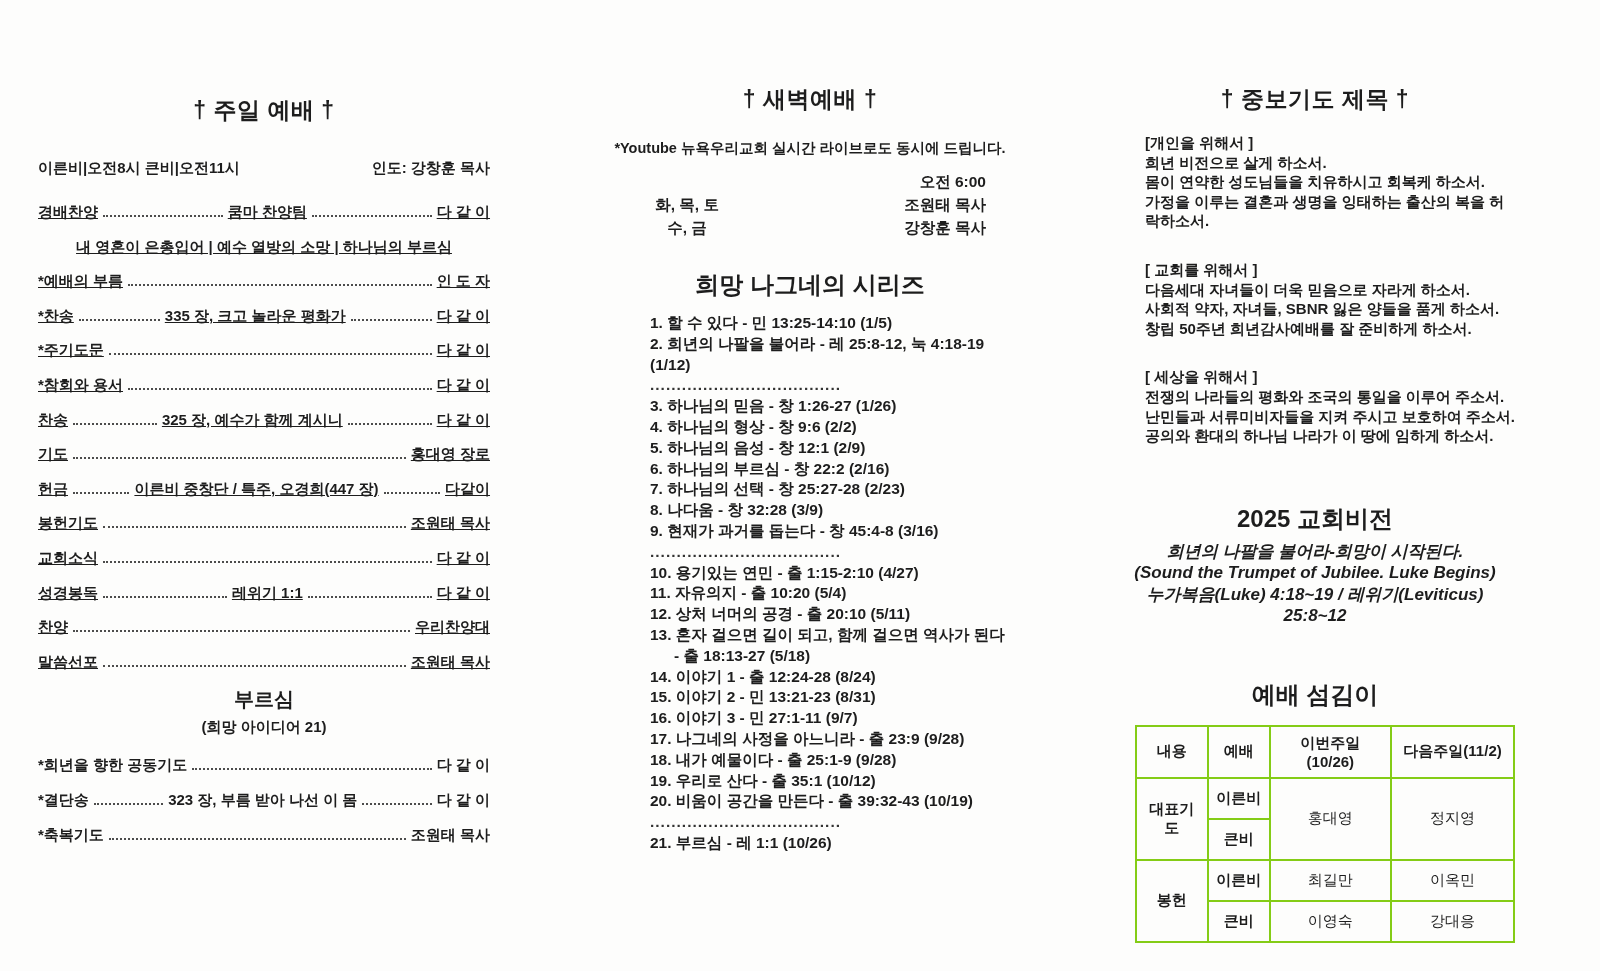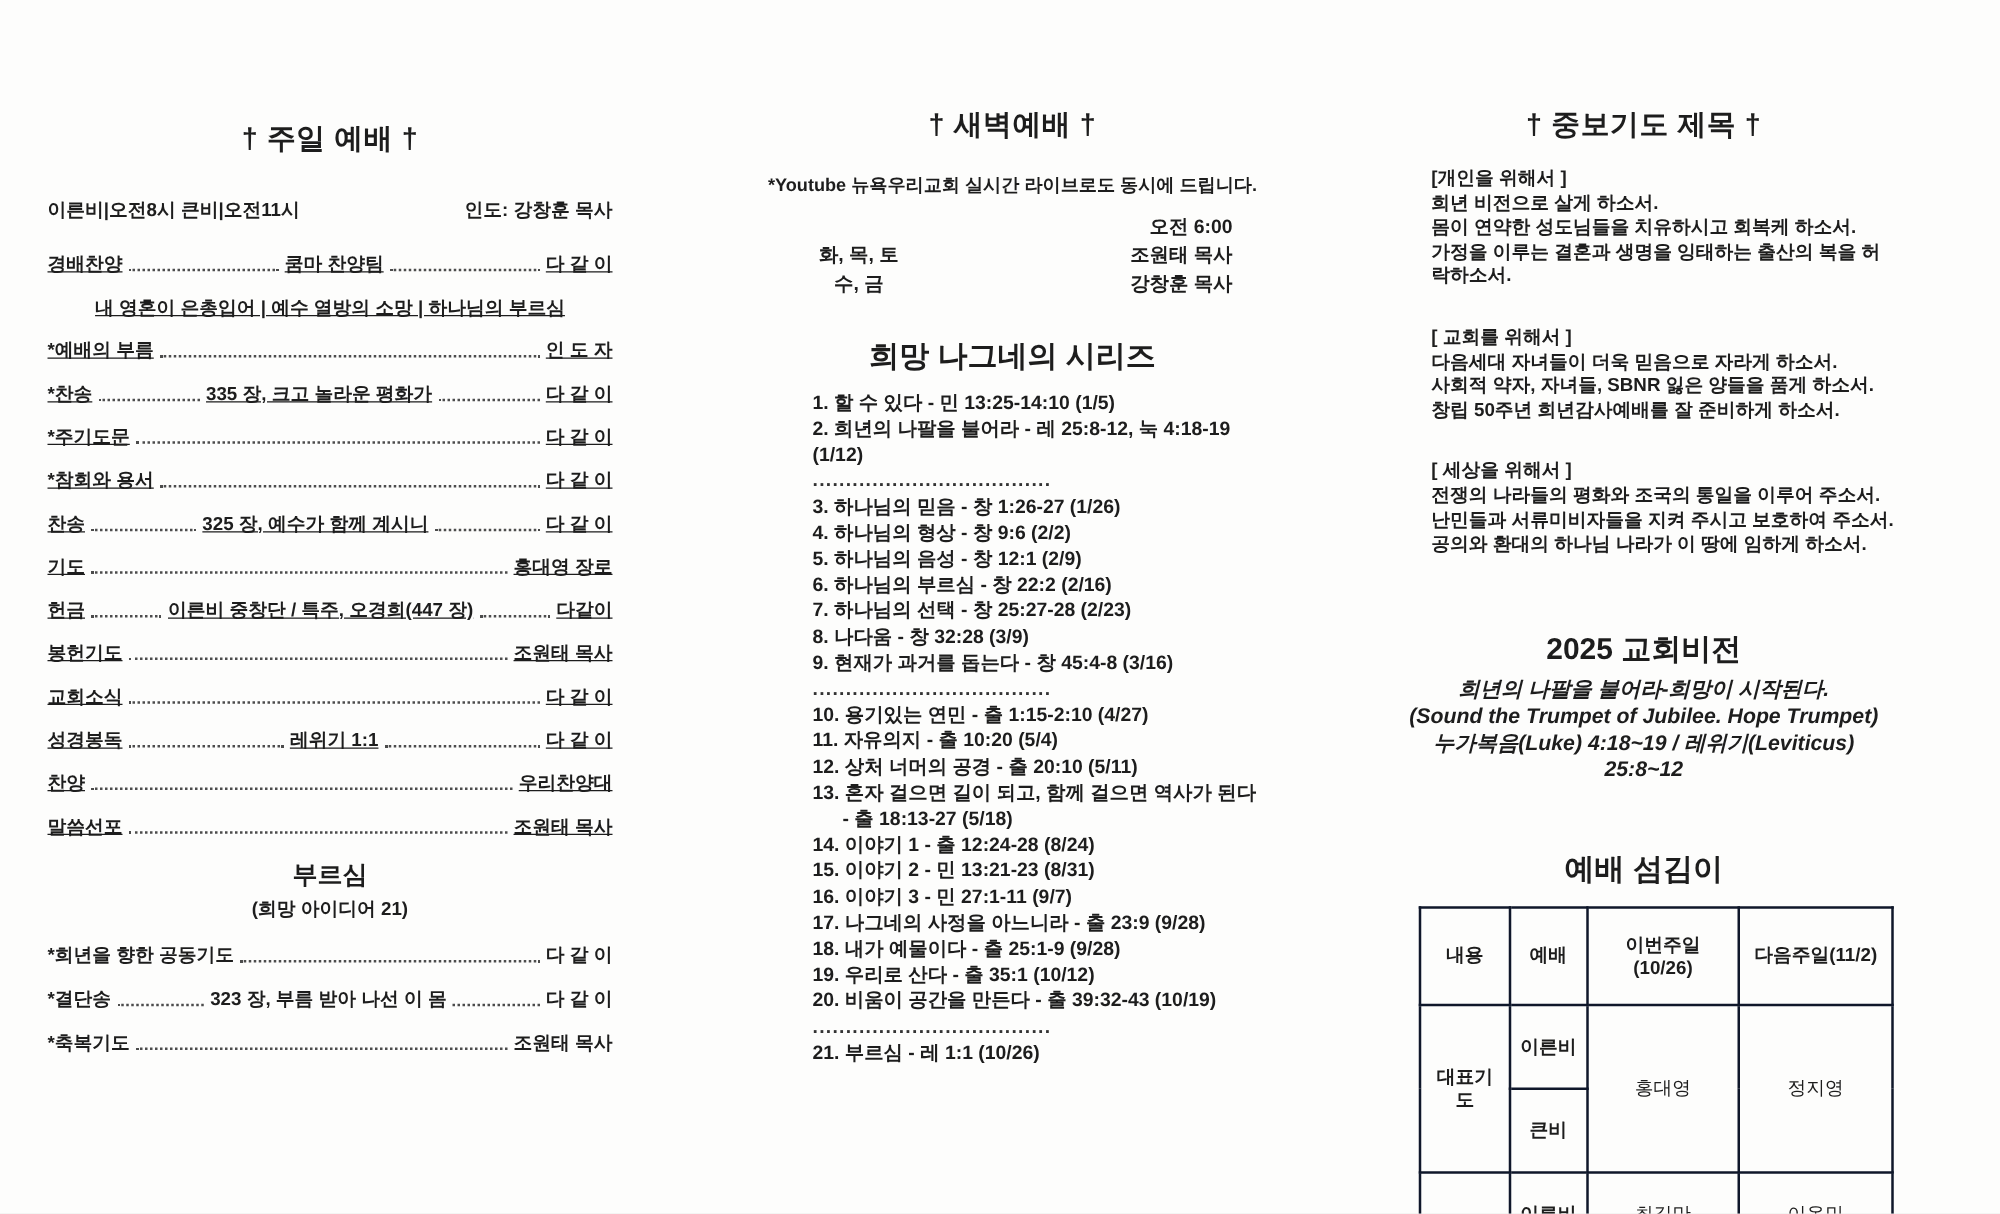--- a/index.html
+++ b/index.html
@@ -45,22 +45,22 @@
   .pg-1 { margin-top:18px; }
   .pg-2 { margin-top:29px; }
   .pg-3 { margin-top:29px; }
   .pg-head { margin-bottom:0; }
   .vision { margin-top:57px; text-align:center; }
   .vision-title { margin:0 0 6px; font-size:24px; font-weight:700; }
   .vision-line { font-size:17px; font-weight:600; line-height:21.5px;font-style:italic; }
   .servers-title { margin:52px 0 0; font-size:24px; font-weight:700; text-align:center; }
   table.servers { border-collapse:collapse; margin:14px 0 0 20px; }
   table.servers td {
-    border:2px solid #0f172a; text-align:center; vertical-align:middle;
-    font-size:15px; padding:17px 6px;
+    border:2px solid #84cc16; text-align:center; vertical-align:middle;
+    font-size:15px; padding:4px 6px;
   }
   table.servers tr.hdr td { height:42px; font-weight:700; }
   table.servers td.cat, table.servers td.svc { font-weight:700; }
   table.servers td.name { font-weight:500;margin-top:12px; }
   td.w1 { width:68px; } td.w2 { width:56px; } td.w3 { width:122px;margin-top:23px; } td.w4 { width:126px; }
   table.servers tr.body td { height:31px; }
 </style>
 </head>
 <body>
 
@@ -262,21 +262,21 @@
     <div class="prayer-group pg-3">
       <div class="pg-head">[ 세상을 위해서 ]</div>
       <div>전쟁의 나라들의 평화와 조국의 통일을 이루어 주소서.</div>
       <div>난민들과 서류미비자들을 지켜 주시고 보호하여 주소서.</div>
       <div>공의와 환대의 하나님 나라가 이 땅에 임하게 하소서.</div>
     </div>
 
     <div class="vision">
       <h2 class="vision-title">2025 교회비전</h2>
       <div class="vision-line">희년의 나팔을 불어라-희망이 시작된다.</div>
-      <div class="vision-line">(Sound the Trumpet of Jubilee. Hope Trumpet)</div>
+      <div class="vision-line">(Sound the Trumpet of Jubilee. Luke Begins)</div>
       <div class="vision-line">누가복음(Luke) 4:18~19 / 레위기(Leviticus) 25:8~12</div>
     </div>
 
     <h2 class="servers-title">예배 섬김이</h2>
 
     <table class="servers">
       <tbody>
           <tr class="hdr">
         <td class="w1">내용</td>
         <td class="w2">예배</td>

